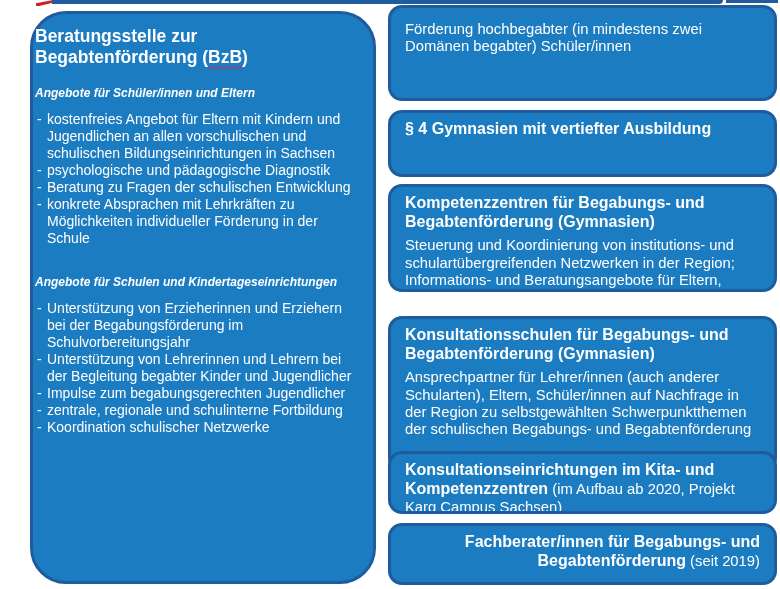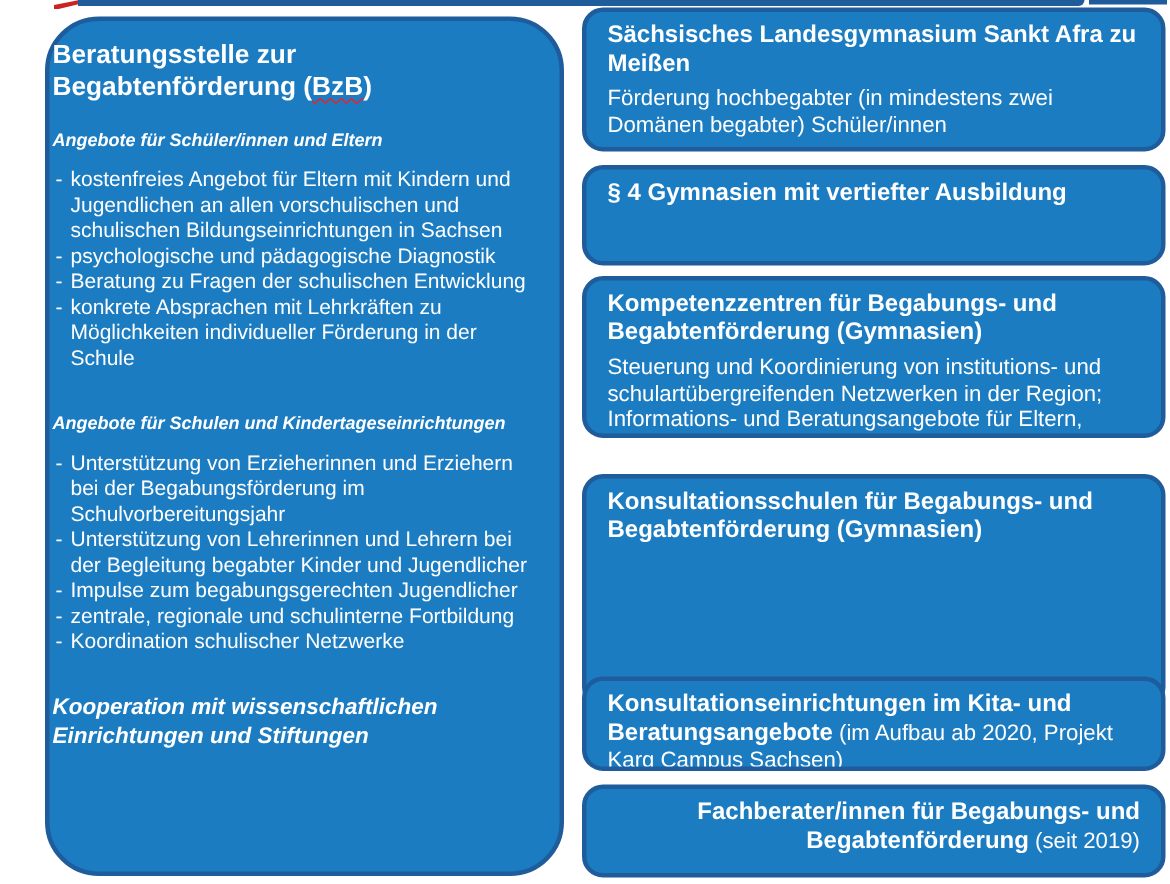--- a/index.html
+++ b/index.html
@@ -127,42 +127,41 @@
     <div class="bullet">
       <span class="dash">-</span>
       <span class="btext">zentrale, regionale und schulinterne Fortbildung</span>
     </div>
     <div class="bullet">
       <span class="dash">-</span>
       <span class="btext">Koordination schulischer Netzwerke</span>
     </div>
   </div>
 
-  <div class="lp-footer">Kooperation mit wissenschaftlichen Einrichtungen und Stiftungen</div>
 </div>
 
 <div class="bluebox rbox rbox1">
-  <div class="rtitle"><span>Sächsisches Landesgymnasium Sankt Afra zu Meißen</span><span class="rsuffix"></span></div>
   <p class="rbody">Förderung hochbegabter (in mindestens zwei Domänen begabter) Schüler/innen</p>
 </div>
 
 <div class="bluebox rbox rbox2">
   <div class="rtitle"><span>§ 4 Gymnasien mit vertiefter Ausbildung</span><span class="rsuffix"></span></div>
 </div>
 
 <div class="bluebox rbox rbox3">
   <div class="rtitle"><span>Kompetenzzentren für Begabungs- und Begabtenförderung (Gymnasien)</span><span class="rsuffix"></span></div>
   <p class="rbody">Steuerung und Koordinierung von institutions- und schulartübergreifenden Netzwerken in der Region; Informations- und Beratungsangebote für Eltern, Erzieher/innen und Lehrer/innen in der Region</p>
 </div>
 
 <div class="bluebox rbox rbox4">
   <div class="rtitle"><span>Konsultationsschulen für Begabungs- und Begabtenförderung (Gymnasien)</span><span class="rsuffix"></span></div>
+  <p class="rbody">Ansprechpartner für Lehrer/innen (auch anderer Schularten), Eltern, Schüler/innen auf Nachfrage in der Region zu selbstgewählten Schwerpunktthemen der schulischen Begabungs- und Begabtenförderung</p>
 </div>
 
 <div class="bluebox rbox rbox5">
-  <div class="rtitle"><span>Konsultationseinrichtungen im Kita- und Beratungsangebote</span><span class="rsuffix"> (im Aufbau ab 2020, Projekt Karg Campus Sachsen)</span></div>
+  <div class="rtitle"><span>Konsultationseinrichtungen im Kita- und Kompetenzzentren</span><span class="rsuffix"> (im Aufbau ab 2020, Projekt Karg Campus Sachsen)</span></div>
 
 </div>
 
 <div class="bluebox rbox rbox6">
   <div class="rtitle"><span>Fachberater/innen für Begabungs- und Begabtenförderung</span><span class="rsuffix"> (seit 2019)</span></div>
 
 </div>
 
 </body></html>

